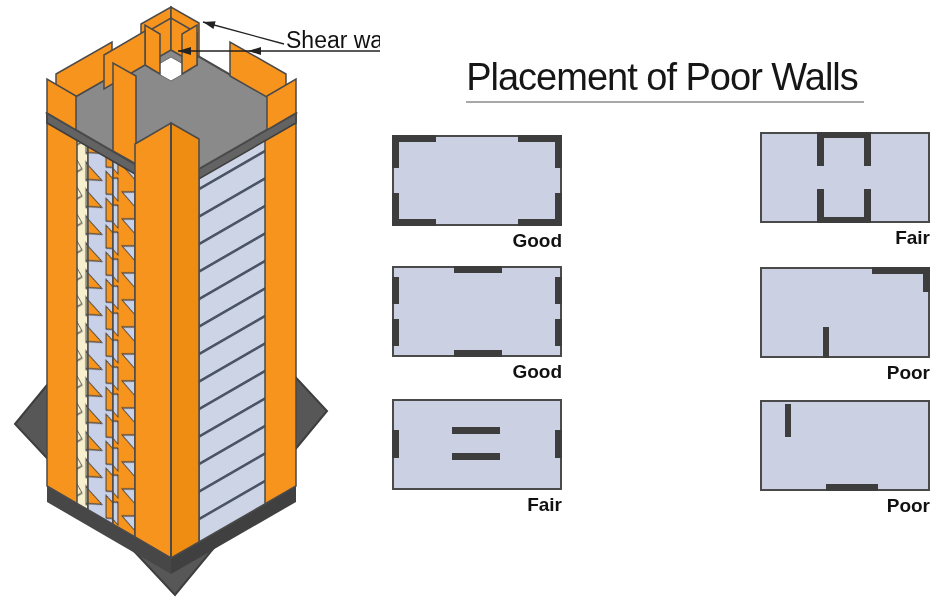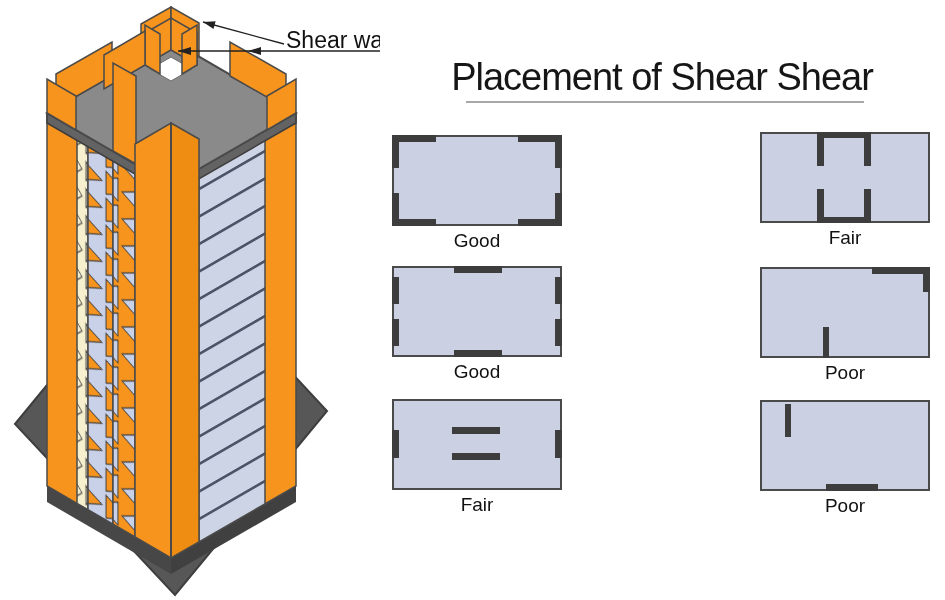--- a/index.html
+++ b/index.html
@@ -15,22 +15,23 @@
   }
   .title-underline{
     position:absolute;left:466px;top:101px;width:398px;height:2px;background:#a8a8a8;
   }
   .plan-rect{
     position:absolute;width:170px;height:91px;box-sizing:border-box;
     border:2px solid #4a4a4a;
   }
   .plan-wall{position:absolute;}
   .plan-label{
-    position:absolute;width:170px;text-align:center;font-size:19px;color:#111;
+    position:absolute;width:170px;text-align:right;font-size:19px;color:#111;
     font-family:"Liberation Sans", sans-serif;
+    font-weight:bold;
   }
   .svg-annot{
     font-size:23px;fill:#111;font-family:"Liberation Sans", sans-serif;
   }
 </style>
 </head>
 <body>
 
 <div id="stage">
 
@@ -103,21 +104,21 @@
     <g>
       <line x1="178" y1="51" x2="380" y2="51" stroke="#222" stroke-width="1.3"></line>
       <line x1="284" y1="44" x2="203" y2="22" stroke="#222" stroke-width="1.3"></line>
       <polygon points="203,22 215.6,21.3 213.5,29" fill="#222"></polygon>
       <polygon points="178,51 191,47 191,55" fill="#222"></polygon>
       <polygon points="248,51 261,47 261,55" fill="#222"></polygon>
       <text class="svg-annot" x="286" y="48">Shear walls</text>
     </g>
   </svg>
 
-  <div class="page-title">Placement of Shear Shear</div>
+  <div class="page-title">Placement of Poor Walls</div>
   <div class="title-underline"></div>
 
   <div id="plans-layer">
       <div class="plan-rect" style="left: 392px; top: 135px; background: rgb(203, 209, 227);">
         <div class="plan-wall" style="left: -2px; top: -2px; width: 44px; height: 7px; background: rgb(61, 61, 61);"></div>
         <div class="plan-wall" style="left: -2px; top: -2px; width: 7px; height: 33px; background: rgb(61, 61, 61);"></div>
         <div class="plan-wall" style="left: 124px; top: -2px; width: 44px; height: 7px; background: rgb(61, 61, 61);"></div>
         <div class="plan-wall" style="left: 161px; top: -2px; width: 7px; height: 33px; background: rgb(61, 61, 61);"></div>
         <div class="plan-wall" style="left: -2px; top: 82px; width: 44px; height: 7px; background: rgb(61, 61, 61);"></div>
         <div class="plan-wall" style="left: -2px; top: 56px; width: 7px; height: 33px; background: rgb(61, 61, 61);"></div>

